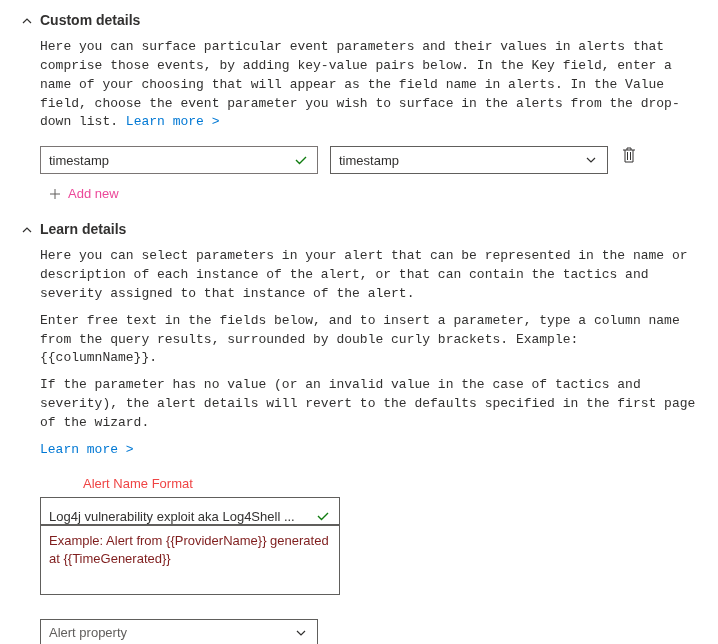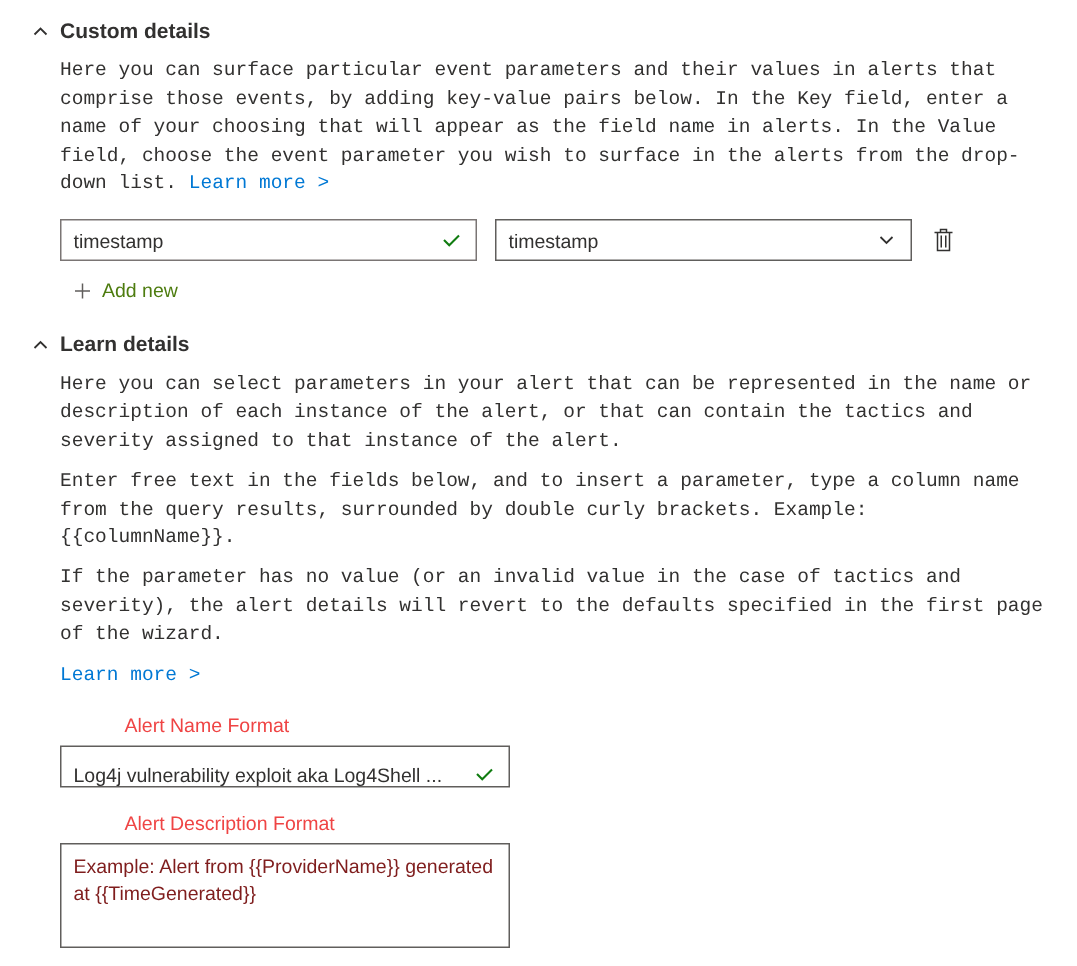--- a/index.html
+++ b/index.html
@@ -39,21 +39,21 @@
       line-height: 1.45;
       margin-bottom: 8px;
       font-family: Liberation Mono, monospace;
     }
     .link {
       color: #0078d4;
       cursor: pointer;
     }
     .row {
       display: flex;
-      align-items: center;
+      align-items: flex-start;
       gap: 12px;
       margin-top: 14px;
     }
     .field-box {
       display: flex;
       align-items: center;
       border: 1px solid #605e5c;
       height: 28px;
       padding: 0 8px;
       background: #fff;
@@ -91,21 +91,21 @@
       align-items: center;
       justify-content: center;
       color: #323130;
     }
     .add-new {
       display: flex;
       align-items: center;
       gap: 6px;
       margin-top: 12px;
       margin-left: 8px;
-      color: #4d7c0f;
+      color: #ec4899;
       cursor: pointer;
       font-size: 13px;
     }
     .add-new .plus {
       width: 14px;
       height: 14px;
       display: flex;
       align-items: center;
       justify-content: center;
     }
@@ -214,21 +214,20 @@
     <div class="field-label">Alert Name Format</div>
     <div class="text-input-box">
       <span class="value">Log4j vulnerability exploit aka Log4Shell ...</span>
       <span class="icon-right check">
         <svg width="14" height="14" viewBox="0 0 14 14">
             <path d="M2 7 L5.5 10.5 L12 4" stroke="#107c10" stroke-width="1.4" fill="none"></path>
           </svg>
       </span>
     </div>
 
-    <div class="field-label">Alert Description Format</div>
     <div class="textarea-box">
       <span>Example: Alert from {{ProviderName}} generated at {{TimeGenerated}}</span>
     </div>
 
     <div class="spacer"></div>
 
     <div class="row" style="margin-top:6px;flex-direction:column;">
       <div class="field-box">
         <span class="placeholder">Alert property</span>
         <span class="icon-right">

